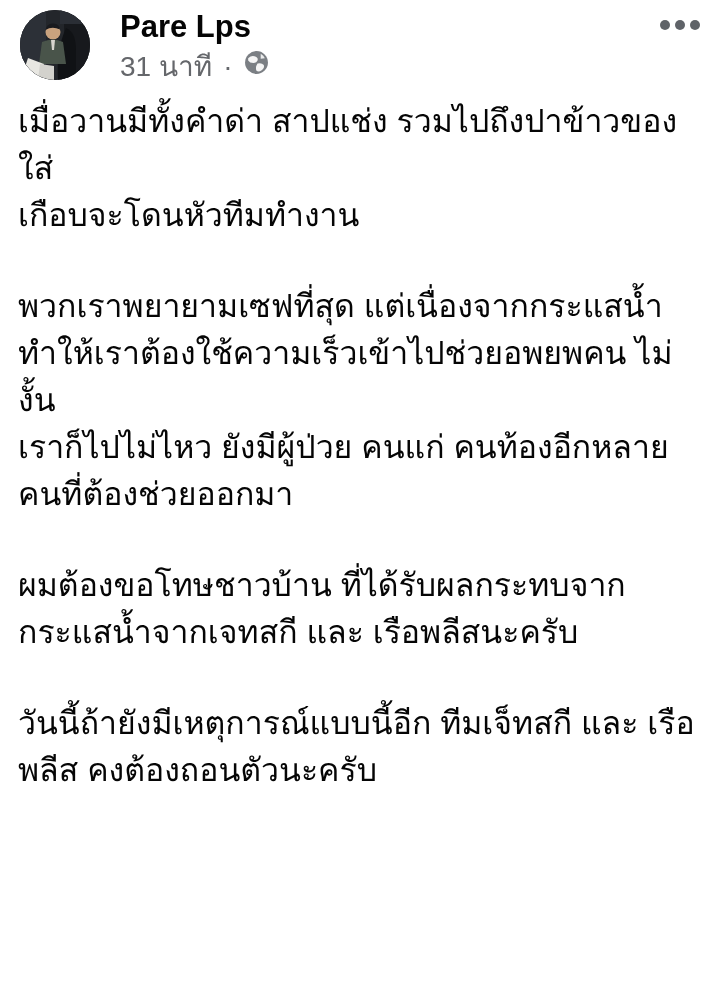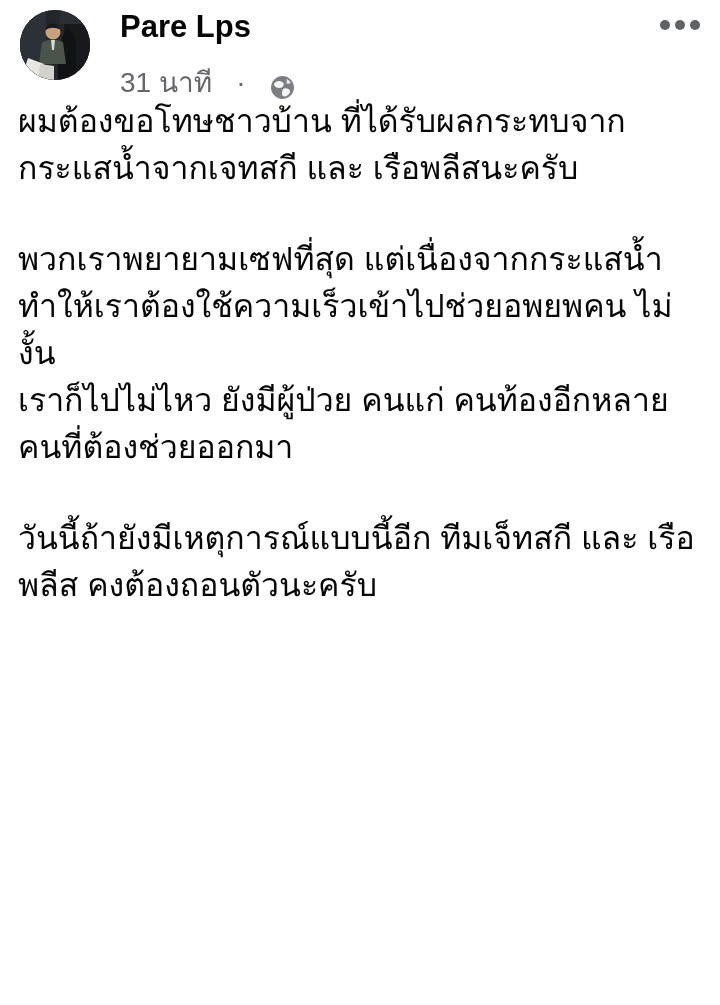--- a/index.html
+++ b/index.html
@@ -39,24 +39,24 @@
     top: 8px;
   }
   .author-name {
     font-size: 31px;
     font-weight: 700;
     color: #050505;
     line-height: 38px;
     cursor: pointer;
   }
   .meta {
-    margin-top: 20px;
+    margin-top: 4px;
     display: flex;
-    align-items: flex-end;
-    gap: 24px;
+    align-items: flex-start;
+    gap: 11px;
     font-size: 28px;
     color: #65676b;
     line-height: 34px;
   }
   .dot-sep { color: #65676b; }
   .globe { display: inline-flex; align-items: center; }
   .globe svg { display: block; }
   .menu {
     position: absolute;
     right: 18px;
@@ -128,23 +128,25 @@
 
     <div class="menu">
       <span class="dot"></span>
       <span class="dot"></span>
       <span class="dot"></span>
     </div>
 
   </header>
 
   <div class="post-body">
-      <p>ผมต้องขอโทษชาวบ้าน ที่ได้รับผลกระทบจาก
-กระแสน้ำจากเจทสกี และ เรือพลีสนะครับ</p>
+      <p>เมื่อวานมีทั้งคำด่า สาปแช่ง รวมไปถึงปาข้าวของใส่
+เกือบจะโดนหัวทีมทำงาน</p>
       <p>พวกเราพยายามเซฟที่สุด แต่เนื่องจากกระแสน้ำ
 ทำให้เราต้องใช้ความเร็วเข้าไปช่วยอพยพคน ไม่งั้น
 เราก็ไปไม่ไหว ยังมีผู้ป่วย คนแก่ คนท้องอีกหลาย
 คนที่ต้องช่วยออกมา</p>
+      <p>ผมต้องขอโทษชาวบ้าน ที่ได้รับผลกระทบจาก
+กระแสน้ำจากเจทสกี และ เรือพลีสนะครับ</p>
       <p>วันนี้ถ้ายังมีเหตุการณ์แบบนี้อีก ทีมเจ็ทสกี และ เรือ
 พลีส คงต้องถอนตัวนะครับ</p>
     </div>
 
 </div>
 
 </body></html>

